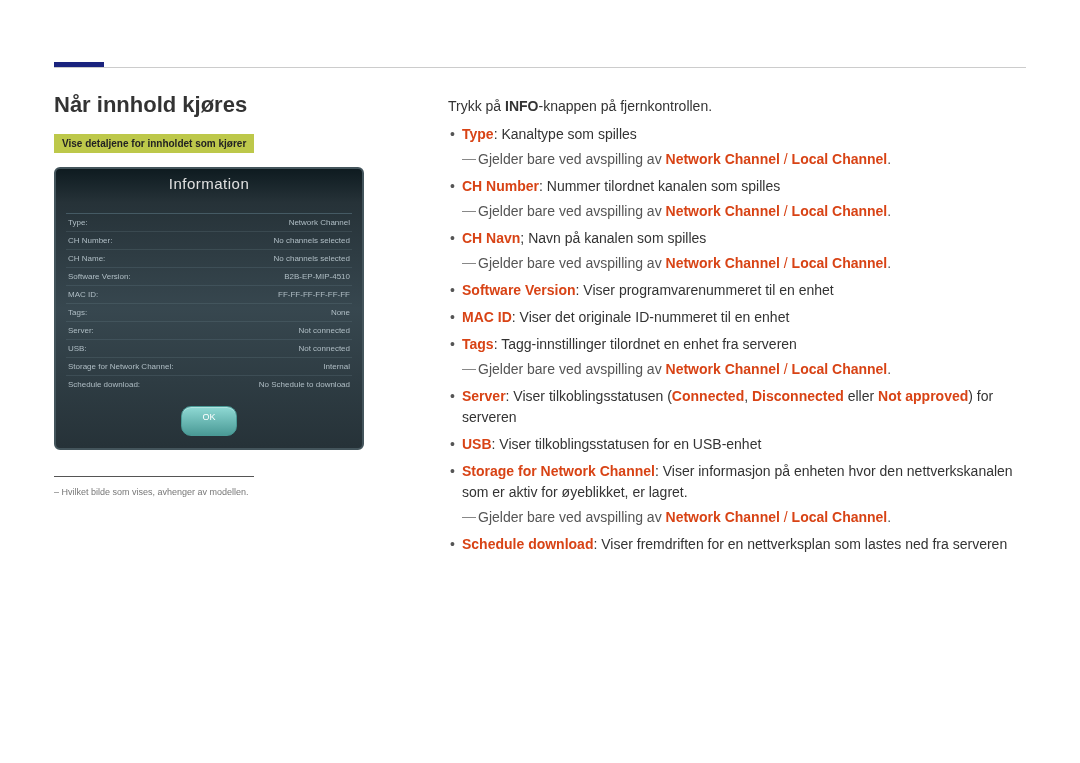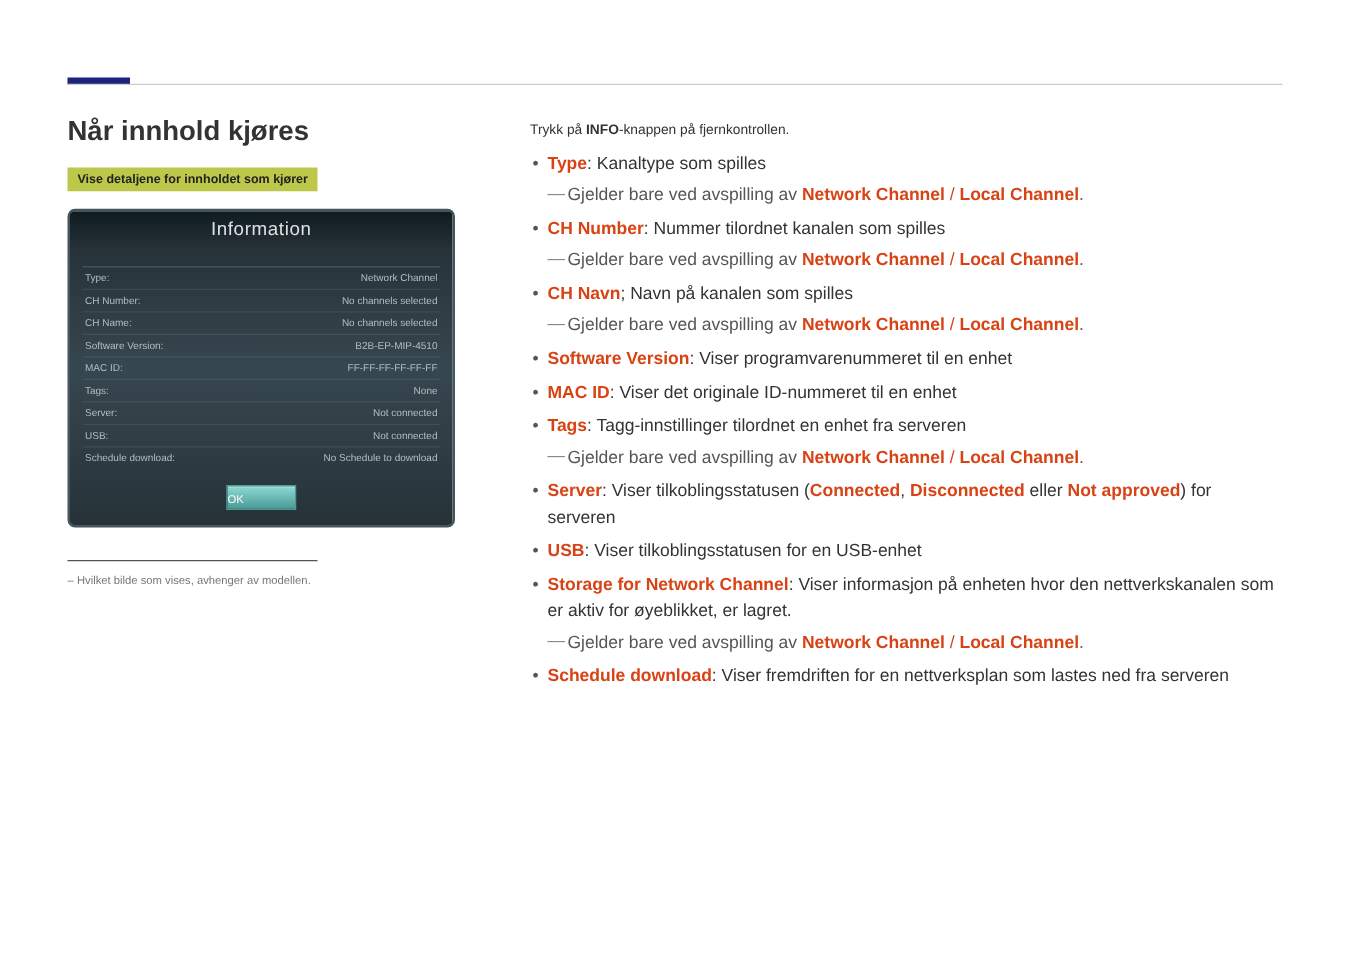--- a/index.html
+++ b/index.html
@@ -24,20 +24,21 @@
     position: absolute;
     top: 67px;
     left: 54px;
     right: 54px;
     height: 1px;
     background: #ccc;
   }
   .content {
     margin-top: 24px;
     display: flex;
+    gap: 24px;
   }
   .left-col { width: 370px; }
   .right-col { flex: 1; padding-top: 6px; }
   h1 {
     font-size: 22px;
     font-weight: bold;
     color: #333;
     margin-bottom: 16px;
   }
   .subheading {
@@ -75,44 +76,45 @@
     justify-content: space-between;
     padding: 4px 2px;
     border-bottom: 1px solid rgba(120,144,156,0.2);
     color: #b0bec5;
     font-size: 8px;
   }
   .info-row:last-child { border-bottom: none; }
   .ok-btn {
     margin: 12px auto 0 auto;
     width: 56px;
-    height: 20px;
-    border-radius: 0;
+    height: 30px;
+    border-radius: 10px;
     background: linear-gradient(#8fd9d4, #4a9a96);
     color: #fff;
     font-size: 9px;
+    text-align: center;
     line-height: 20px;
     border: 1px solid #4a9a96;
     box-shadow: inset 0 1px 0 rgba(255,255,255,0.3);
   }
   .footnote-rule {
     width: 200px;
     height: 1px;
     background: #555;
     margin-top: 26px;
     margin-bottom: 10px;
   }
   .footnote {
     color: #777;
     font-size: 9px;
   }
   .footnote::before {
     content: "– ";
   }
-  .intro-line { font-size: 11px; margin-bottom: 10px; }
+  .intro-line { font-size: 14px; margin-bottom: 10px; }
   .intro-line .b { font-weight: bold; }
   ul.items { list-style: none; padding: 0; }
   ul.items > li {
     position: relative;
     padding-left: 14px;
     margin-bottom: 6px;
     line-height: 1.5;
     font-size: 14px;
   }
   ul.items > li::before {
@@ -180,20 +182,24 @@
           </div>
         <div class="info-row">
             <span>Server:</span>
             <span>Not connected</span>
           </div>
         <div class="info-row">
             <span>USB:</span>
             <span>Not connected</span>
           </div>
         <div class="info-row">
+            <span>Storage for Network Channel:</span>
+            <span>Internal</span>
+          </div>
+        <div class="info-row">
             <span>Schedule download:</span>
             <span>No Schedule to download</span>
           </div>
       </div>
       <div class="ok-btn">OK</div>
     </div>
 
     <div class="footnote-rule"></div>
     <div class="footnote">Hvilket bilde som vises, avhenger av modellen.</div>
   </div>

